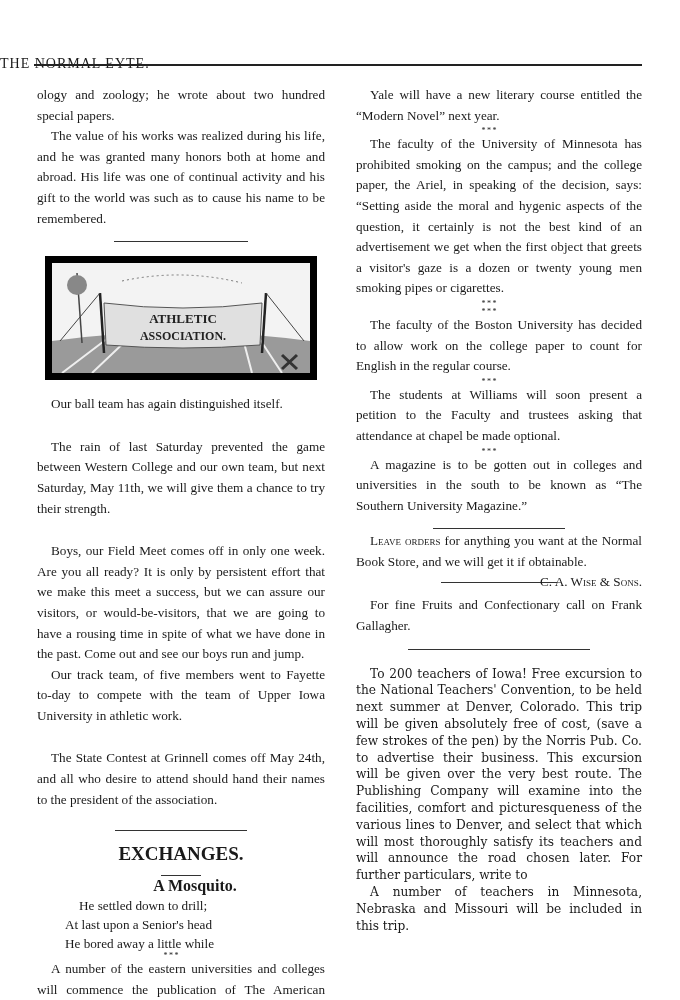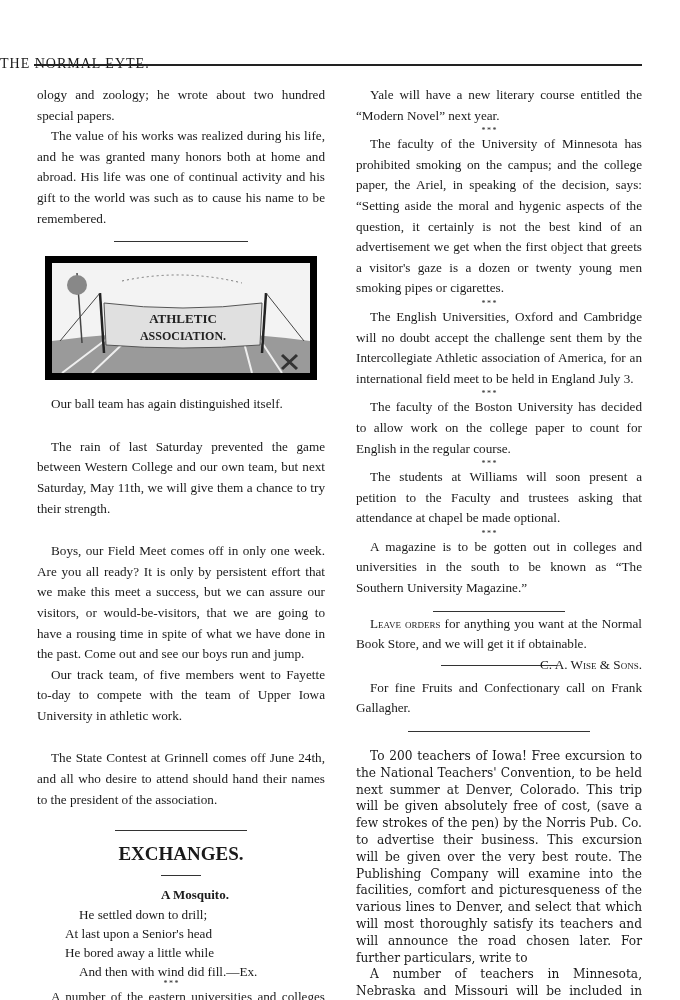--- a/index.html
+++ b/index.html
@@ -20,21 +20,21 @@
   p { margin: 0; text-indent: 14px; }
   p.noindent { text-indent: 0; }
   .gap { margin-top: 22px; }
   .divider { height: 1px; background: #333; margin-left: auto; margin-right: auto; }
   .stars { text-align: center; font-size: 8px; line-height: 6px; height: 6px; margin-left: -20px; }
   .illustration {
     width: 258px; height: 110px; margin: 14px auto 0 auto; border: 7px solid #000000; position: relative;
     background: #f4f4f4; overflow: hidden;
   }
   .exch-title { text-align: center; font-weight: bold; font-size: 19px; line-height: 26px; margin-top: 10px; font-family: Liberation Serif, serif; }
-  .poem-title { text-align: center; font-weight: bold; font-size: 13px; line-height: 20px; margin-top: 9px; padding-left: 28px; }
+  .poem-title { text-align: center; font-weight: bold; font-size: 16px; line-height: 20px; margin-top: 0; padding-left: 28px; }
   .poem-line { text-indent: 0; }
   .sc { font-variant: small-caps; }
   .ad-text { font-size: 13.4px; line-height: 16.8px; font-family: "DejaVu Serif", serif; font-size: 12.2px; }
 </style>
 </head>
 <body>
 
 <div class="header">THE NORMAL EYTE.</div>
 <div class="header-rule"></div>
 
@@ -59,42 +59,40 @@
       <text x="131" y="77" font-size="12" font-weight="bold" text-anchor="middle" fill="#222" font-family="Liberation Serif, serif">ASSOCIATION.</text>
       <path d="M70 18 Q130 5 190 20" stroke="#777" stroke-width="1" fill="none" stroke-dasharray="2 3"></path>
       <path d="M230 92 L245 106 M245 92 L230 106" stroke="#333" stroke-width="3"></path>
     </svg>
   </div>
 
   <p class="gap" style="margin-top:14px;">Our ball team has again distinguished itself.</p>
   <p class="gap">The rain of last Saturday prevented the game between Western College and our own team, but next Saturday, May 11th, we will give them a chance to try their strength.</p>
   <p class="gap">Boys, our Field Meet comes off in only one week. Are you all ready? It is only by persistent effort that we make this meet a success, but we can assure our visitors, or would-be-visitors, that we are going to have a rousing time in spite of what we have done in the past. Come out and see our boys run and jump.</p>
   <p>Our track team, of five members went to Fayette to-day to compete with the team of Upper Iowa University in athletic work.</p>
-  <p class="gap">The State Contest at Grinnell comes off June 24th, and all who desire to attend should hand their names to the president of the association.</p>
+  <p class="gap">The State Contest at Grinnell comes off May 24th, and all who desire to attend should hand their names to the president of the association.</p>
 
   <div class="divider" style="width:132px;margin-top:20px;"></div>
   <div class="exch-title">EXCHANGES.</div>
   <div class="divider" style="width:40px;margin-top:8px;"></div>
   <div class="poem-title">A Mosquito.</div>
   <div style="padding-left:28px;line-height:19px;">
     <p class="poem-line" style="padding-left:14px;">He settled down to drill;</p>
     <p class="poem-line">At last upon a Senior's head</p>
     <p class="poem-line">He bored away a little while</p>
-    <p class="poem-line" style="padding-left:14px;">And then with wind did fill.—Ex.</p>
   </div>
   <div class="stars">* * *</div>
   <p>A number of the eastern universities and colleges will commence the publication of The American Historical Review in the near future.</p>
 </div>
 
 <div class="col col-right">
   <p>Yale will have a new literary course entitled the “Modern Novel” next year.</p>
   <div class="stars" style="margin-top:2px;">* * *</div>
   <p>The faculty of the University of Minnesota has prohibited smoking on the campus; and the college paper, the Ariel, in speaking of the decision, says: “Setting aside the moral and hygenic aspects of the question, it certainly is not the best kind of an advertisement we get when the first object that greets a visitor's gaze is a dozen or twenty young men smoking pipes or cigarettes.</p>
   <div class="stars" style="margin-top:2px;">* * *</div>
-  <p>The English Universities, Oxford and Cambridge will no doubt accept the challenge sent them by the Intercollegiate Athletic association of America, for an international field meet to be held in England July 3.</p>
   <div class="stars" style="margin-top:2px;">* * *</div>
   <p>The faculty of the Boston University has decided to allow work on the college paper to count for English in the regular course.</p>
   <div class="stars" style="margin-top:2px;">* * *</div>
   <p>The students at Williams will soon present a petition to the Faculty and trustees asking that attendance at chapel be made optional.</p>
   <div class="stars" style="margin-top:2px;">* * *</div>
   <p>A magazine is to be gotten out in colleges and universities in the south to be known as “The Southern University Magazine.”</p>
 
   <div class="divider" style="width:132px;margin-top:12px;"></div>
 
   <p style="margin-top:2px;"><span class="sc">Leave orders</span><span> for anything you want at the Normal Book Store, and we will get it if obtainable.</span><span class="sc" style="float:right;">C. A. Wise &amp; Sons.</span></p>

